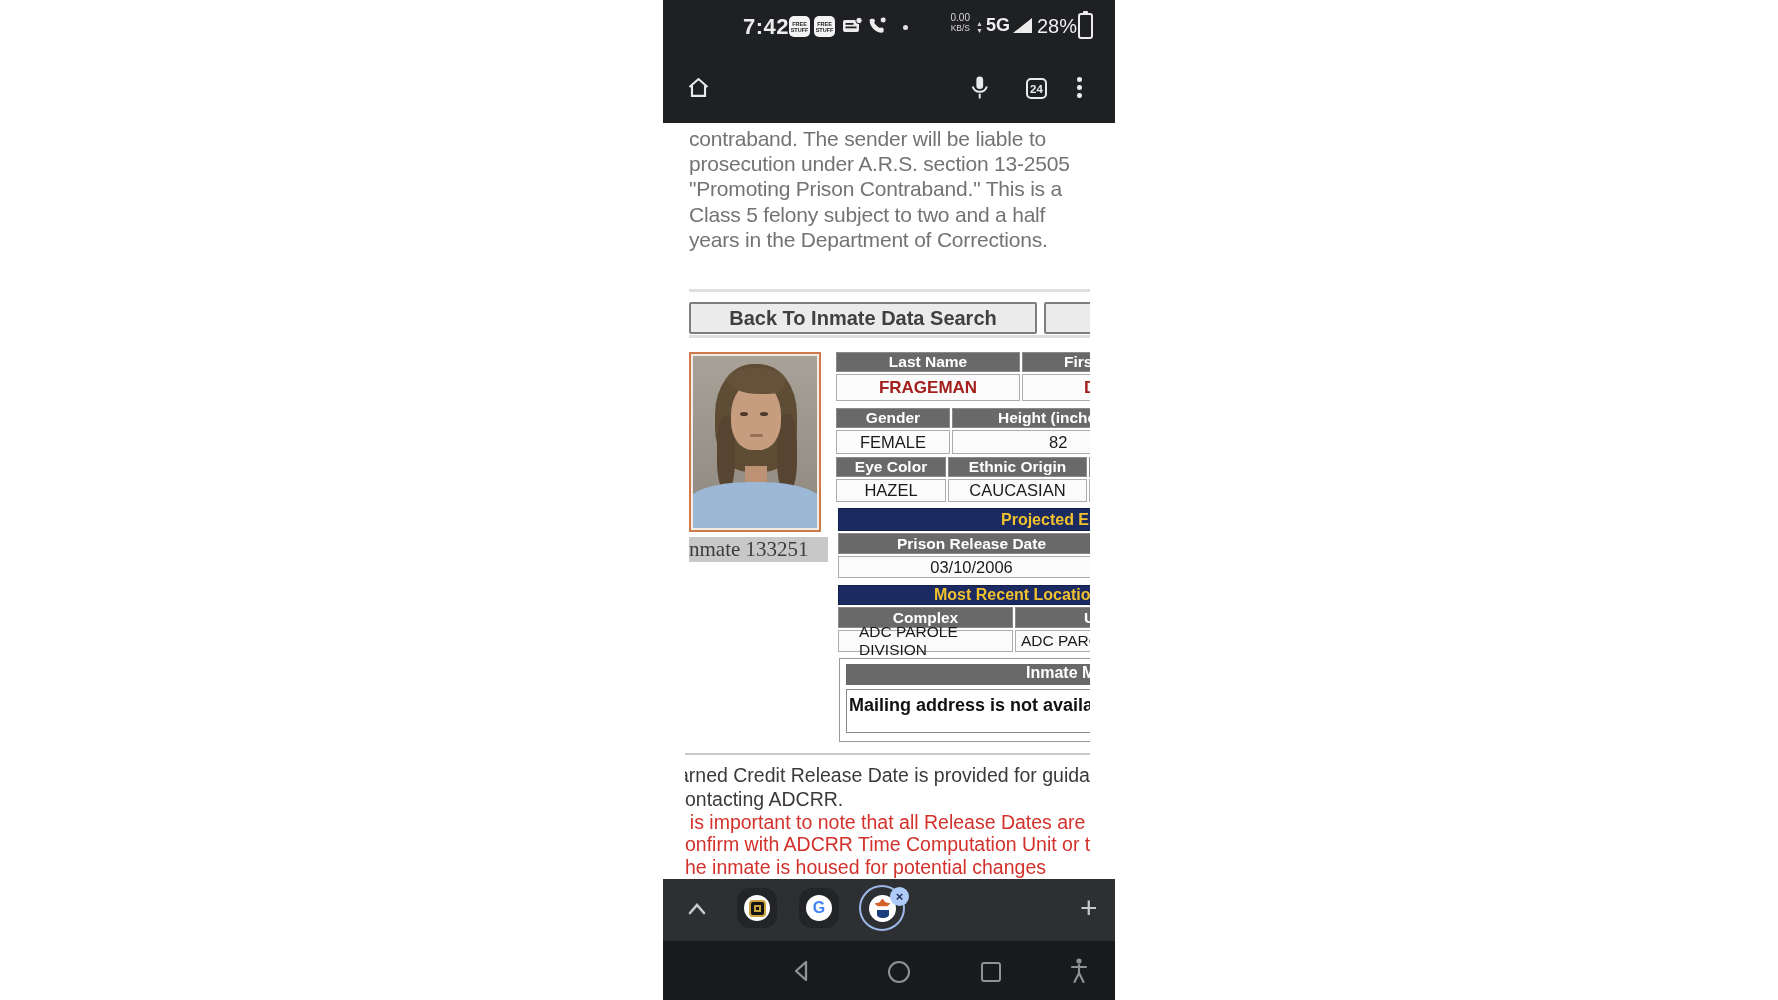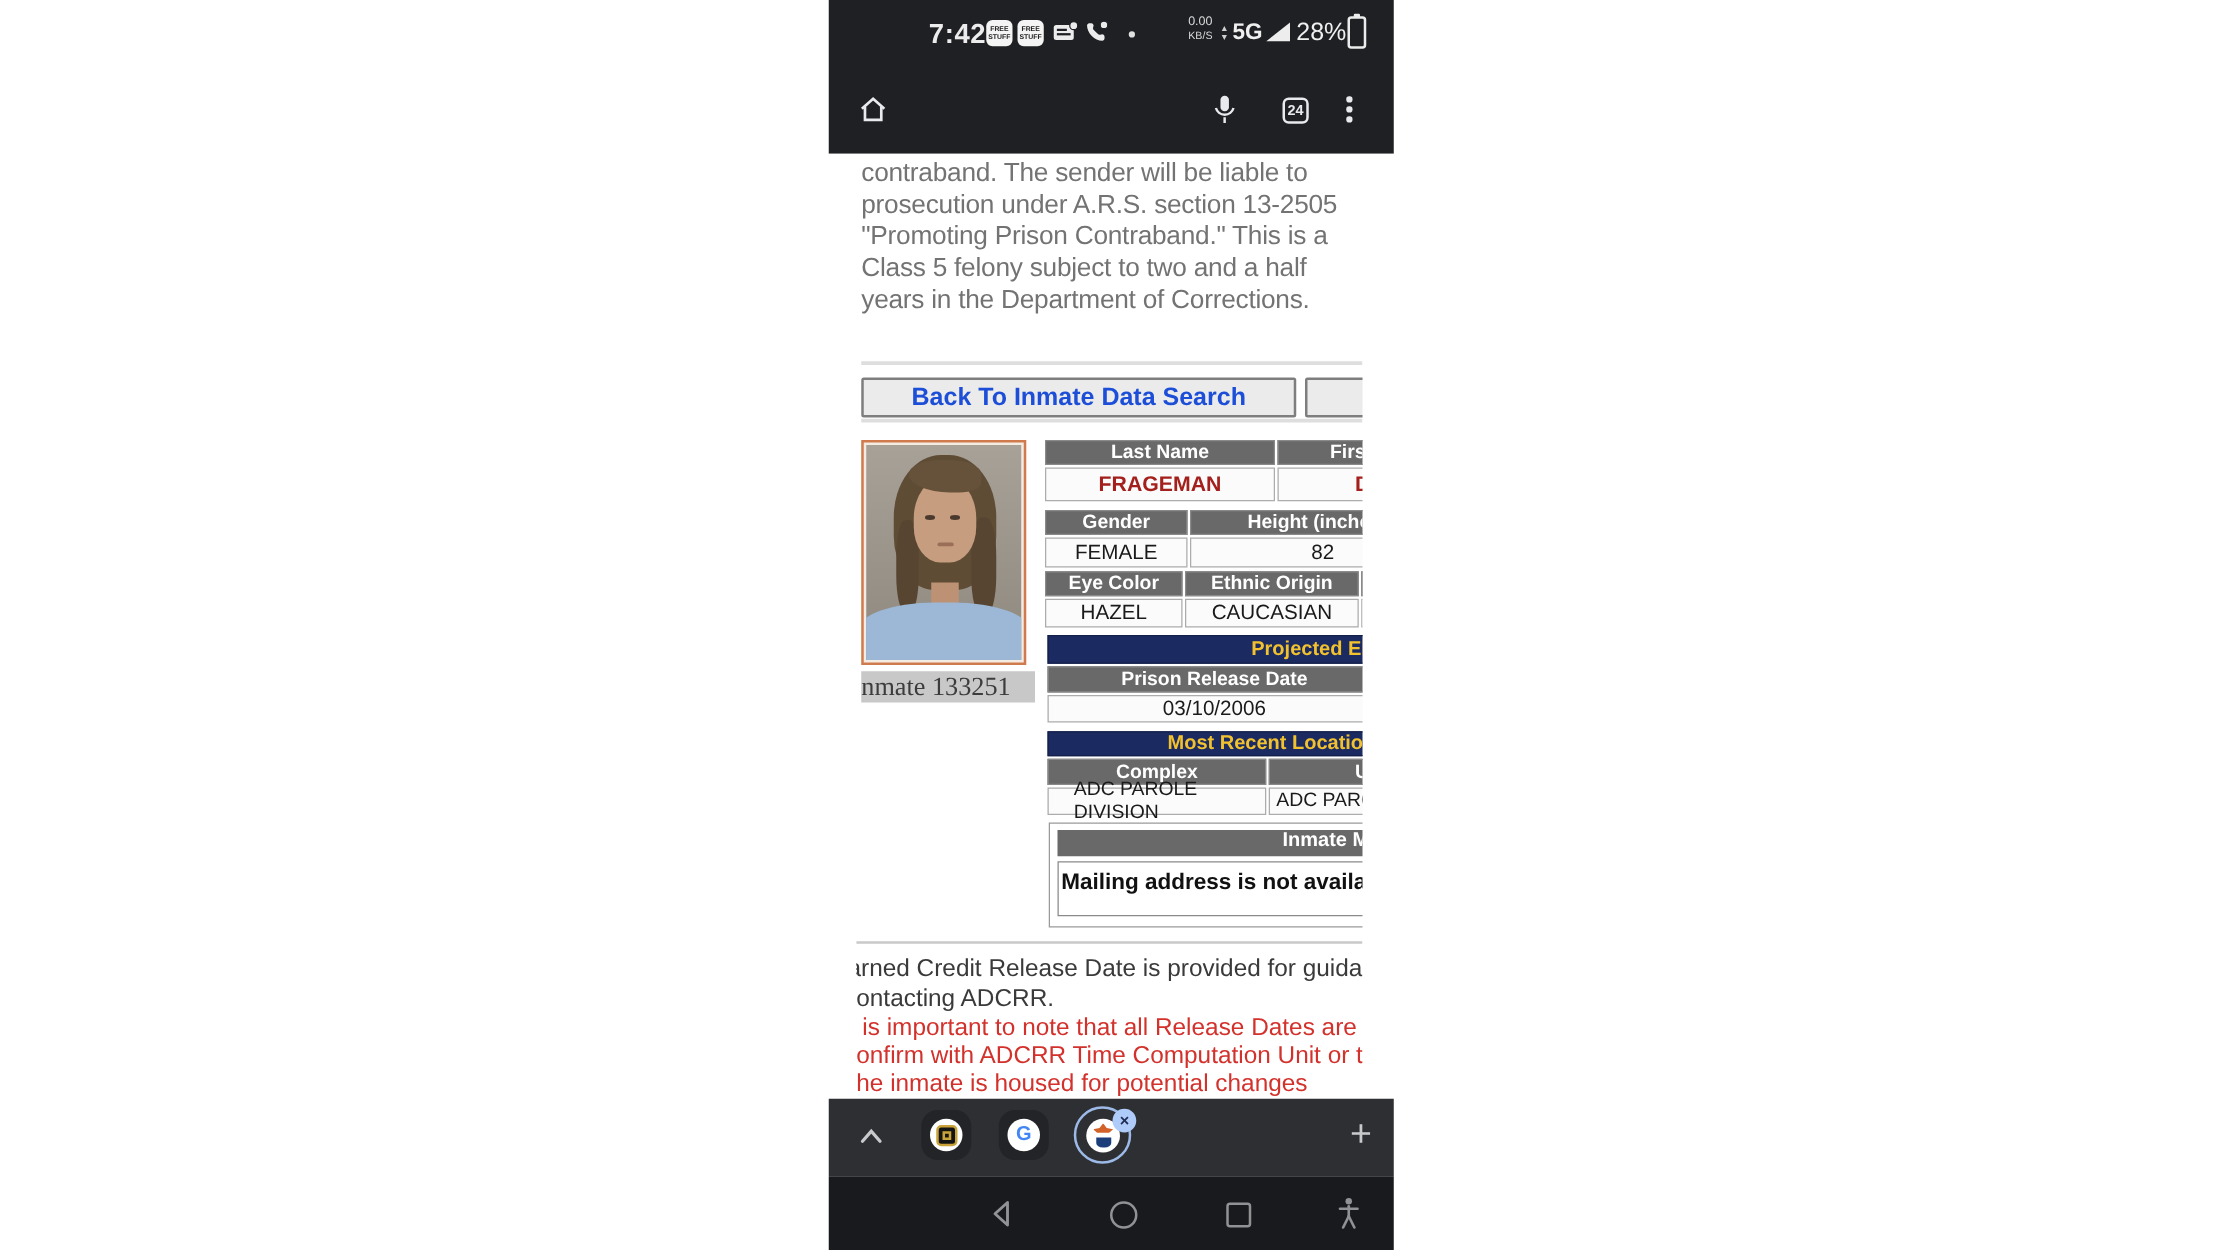--- a/index.html
+++ b/index.html
@@ -36,21 +36,21 @@
               color:#e8eaed; font-size:11.5px; font-weight:bold; display:flex; align-items:center; justify-content:center; }
   .dots3 { left:414px; top:77px; display:flex; flex-direction:column; gap:3.5px; }
   .dots3 i { width:4.5px; height:4.5px; background:#e8eaed; border-radius:50%; }
 
   
   .pagearea { position:absolute; left:0; top:123px; width:452px; height:756px; background:#fff; }
   .clip { position:absolute; left:22px; top:0; width:405px; height:756px; overflow:hidden; }
   .para { position:absolute; left:4px; top:3px; width:410px; font-size:21px; line-height:25.2px; color:#737373; letter-spacing:-0.2px; }
   .hrule { position:absolute; background:#dedede; }
   .btn { position:absolute; top:179px; height:32px; background:#ebebeb; border:2px solid #7e7e7e; border-radius:2px;
-         font-size:20px; font-weight:bold; color:#1d4ed8; display:flex; align-items:center; justify-content:center; }
+         font-size:20px; font-weight:bold; color:#404040; display:flex; align-items:center; justify-content:center; }
 
   .photo { position:absolute; left:4px; top:229px; width:132px; height:180px; border:2px solid #cf7b4e; background:#f4ece2; padding:2px; }
   .shot { position:relative; width:100%; height:100%; background:linear-gradient(#a7a198,#8e887f); overflow:hidden; }
   .shirt { position:absolute; left:-8px; bottom:-6px; width:140px; height:52px; background:#9cb8d6; border-radius:45% 45% 0 0; }
   .neck { position:absolute; left:52px; bottom:40px; width:22px; height:22px; background:#bd9274; }
   .hair { position:absolute; left:22px; top:8px; width:82px; height:108px; background:#5f4c35; border-radius:46% 46% 40% 40%; }
   .hairL { position:absolute; left:24px; top:60px; width:18px; height:74px; background:#584531; border-radius:40%; }
   .hairR { position:absolute; left:84px; top:58px; width:20px; height:78px; background:#584531; border-radius:40%; }
   .face { position:absolute; left:38px; top:26px; width:50px; height:68px; background:#c79d7f; border-radius:48% 48% 42% 42%; }
   .fringe { position:absolute; left:34px; top:12px; width:58px; height:26px; background:#66523a; border-radius:50% 50% 35% 65%; }

